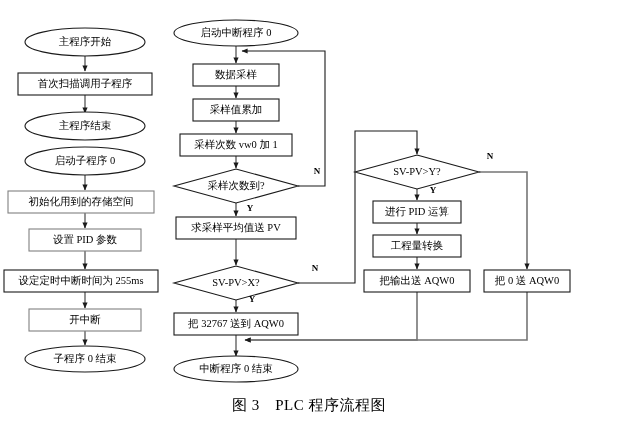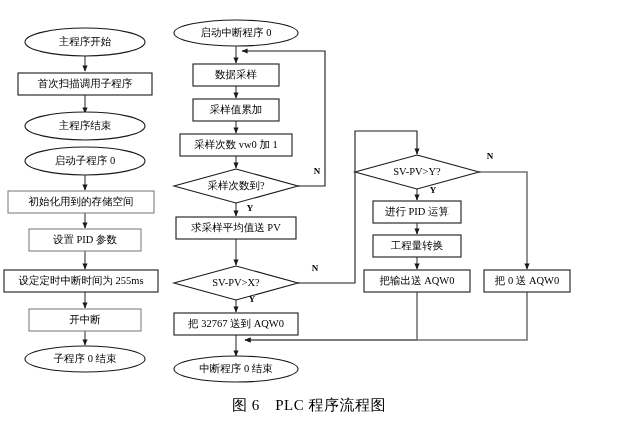--- a/index.html
+++ b/index.html
@@ -202,15 +202,15 @@
     <g id="edge-labels-layer">
         <text x="250" y="209" class="edge-label">Y</text>
         <text x="317" y="172" class="edge-label">N</text>
         <text x="252" y="300" class="edge-label">Y</text>
         <text x="315" y="269" class="edge-label">N</text>
         <text x="433" y="191" class="edge-label">Y</text>
         <text x="490" y="157" class="edge-label">N</text>
       </g>
   </svg>
 
-  <div id="caption">图 6　PLC 程序流程图</div>
+  <div id="caption">图 3　PLC 程序流程图</div>
 
 </div>
 
 </body></html>

